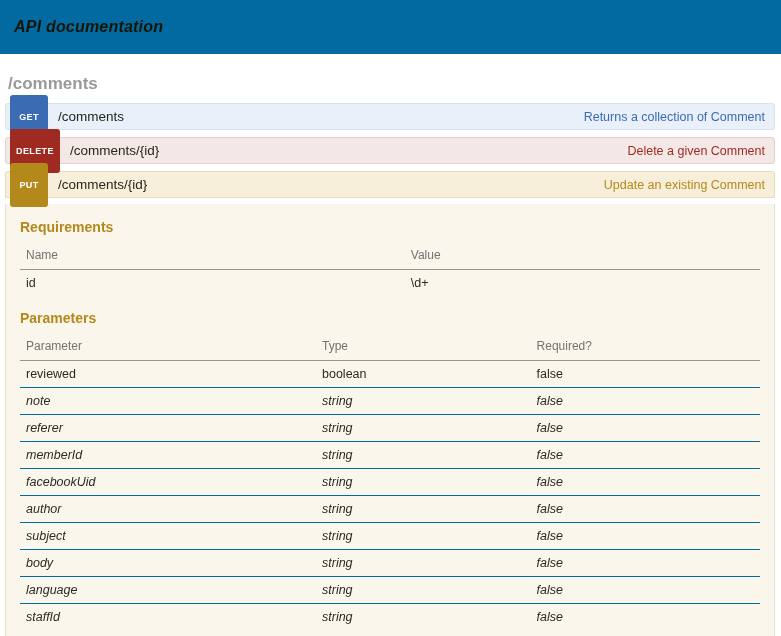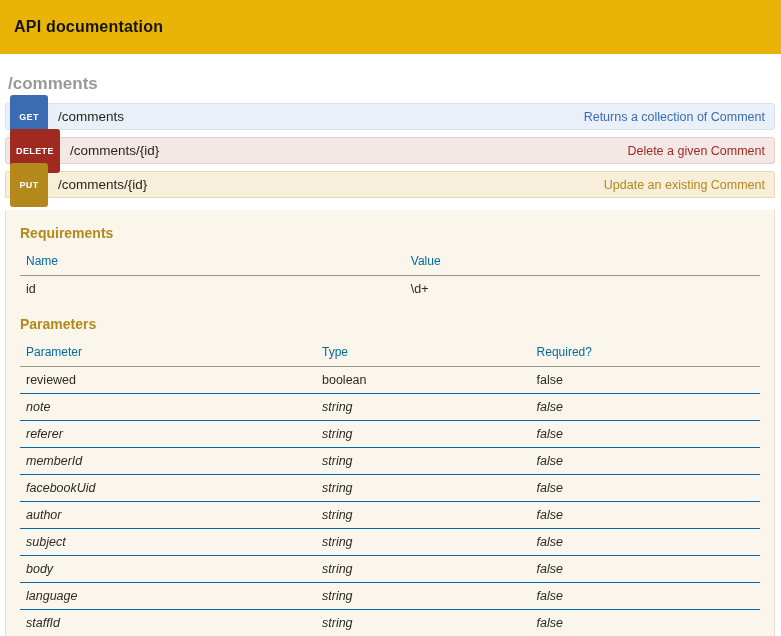--- a/index.html
+++ b/index.html
@@ -8,24 +8,25 @@
     font-family: "Liberation Sans", "DejaVu Sans", sans-serif;
     width: 781px;
     height: 636px;
     overflow: hidden;
     color: #33332b;
   }
 
   
   .app-header {
     height: 54px;
-    background: #eab308;
+    background: #0369a1;
     display: flex;
     align-items: center;
     padding-left: 14px;
+    font-style: italic;
   }
   .app-header h1 {
     font-size: 16px;
     font-weight: bold;
     color: #151505;
     letter-spacing: 0.2px;
   }
 
   
   .section { padding: 0 6px 0 5px; }
@@ -41,21 +42,21 @@
     display: flex;
     align-items: center;
     height: 27px;
     border-radius: 3px;
     margin-bottom: 7px;
     border: 1px solid transparent;
     cursor: pointer;
   }
   .op-row.get    { background: #e9f0f9; border-color: #d6e1f0; }
   .op-row.delete { background: #f4e8e6; border-color: #e5cfcb; }
-  .op-row.put    { background: #f7efda; border-color: #e7dab4; border-radius: 3px 3px 0 0; margin-bottom: 12px; justify-content: center; }
+  .op-row.put    { background: #f7efda; border-color: #e7dab4; border-radius: 3px 3px 0 0; margin-bottom: 6px; justify-content: center; }
 
   .method-badge {
     display: inline-block;
     min-width: 38px;
     text-align: center;
     padding: 17px 6px;
     margin-left: 4px;
     border-radius: 3px;
     font-size: 9px;
     font-weight: bold;
@@ -101,21 +102,21 @@
 
   table.detail-table {
     width: 100%;
     border-collapse: collapse;
     table-layout: fixed;
   }
   table.detail-table th {
     text-align: left;
     font-weight: normal;
     font-size: 12px;
-    color: #0369a1;
+    color: #737373;
     padding: 5px 6px 7px 6px;
     border-bottom: 1px solid #97948a;
   }
   table.detail-table td {
     font-size: 12.5px;
     color: #2b2b22;
     padding: 6px 6px;
   }
   table.req-table  col.c1 { width: 52%; }
   table.req-table  col.c2 { width: 48%; }

